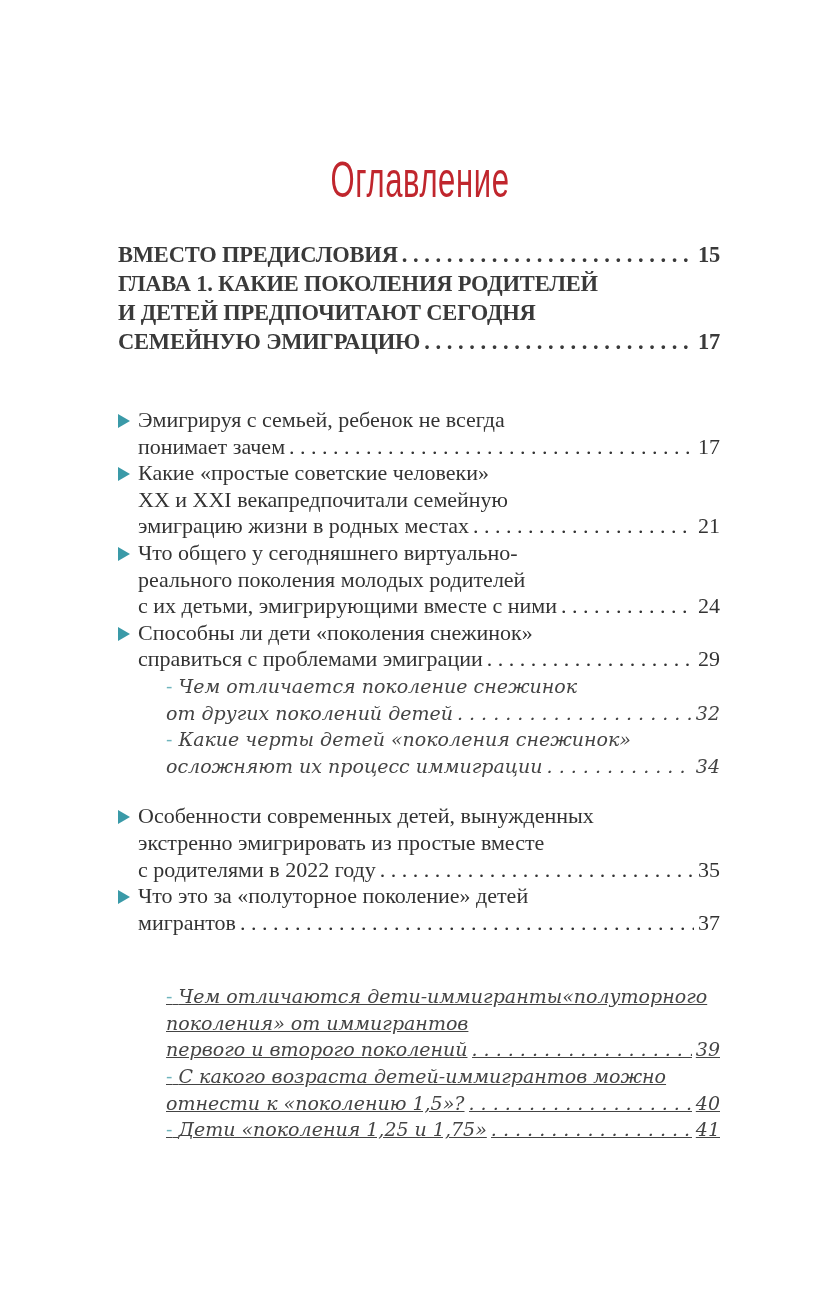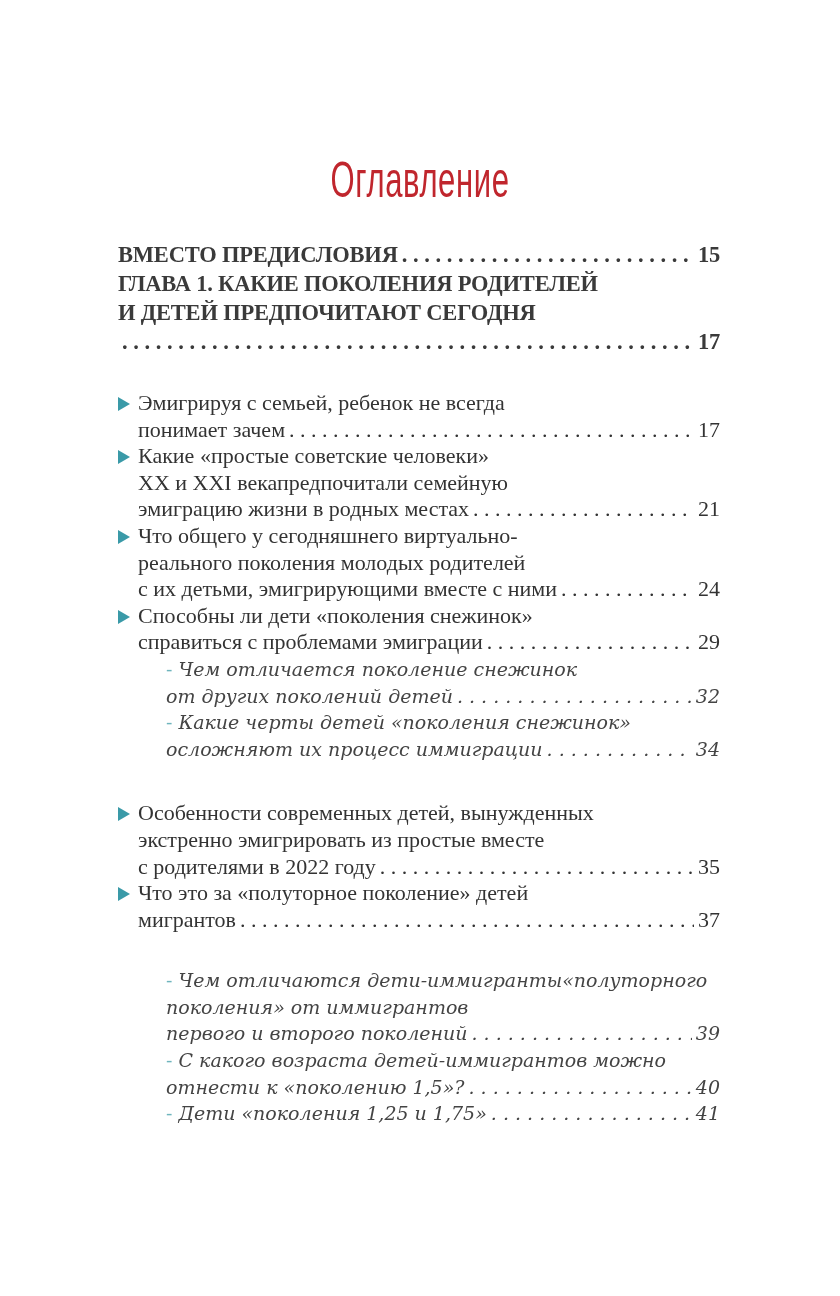--- a/index.html
+++ b/index.html
@@ -62,21 +62,21 @@
     font-size: 22.5px;
     line-height: 29px;
     color: #3a3a3a;
     text-transform: uppercase;
     letter-spacing: -0.2px;
   }
   .chapter.first { margin-top: 0; }
   .chapter.second { }
 
   
-  .bullets { margin-top: 34px; }
+  .bullets { margin-top: 51px; }
   .bullet {
     font-family: "Liberation Serif", serif;
     font-size: 22px;
     line-height: 26.6px;
     color: #333333;
     padding-left: 20px;
   }
   .bullet .tri {
     position: absolute;
     left: 0;
@@ -91,23 +91,23 @@
   
   .subs {
     margin-left: 48px;
     font-family: "DejaVu Serif", serif;
     font-style: italic;
     font-size: 19px;
     line-height: 26.6px;
     color: #444444;
   }
   .subs.s1 { }
-  .subs.s2 { margin-top: 34px; }
+  .subs.s2 { margin-top: 47px; text-decoration: underline; }
   .subs .dash { color: #6fb5bd; font-style: normal; }
-  .bullets.b2 { margin-top: 38px; }
+  .bullets.b2 { margin-top: 24px; }
 </style>
 </head>
 <body>
 
 <div class="page-title">Оглавление</div>
 
 <div class="toc">
 
   <div class="entry chapter first">
     <div class="line">
@@ -118,20 +118,21 @@
   </div>
 
   <div class="entry chapter second">
     <div class="line">
         <span class="txt">ГЛАВА 1. КАКИЕ ПОКОЛЕНИЯ РОДИТЕЛЕЙ</span>
       </div>
     <div class="line">
         <span class="txt">И ДЕТЕЙ ПРЕДПОЧИТАЮТ СЕГОДНЯ</span>
       </div>
     <div class="line">
+      <span class="txt">СЕМЕЙНУЮ ЭМИГРАЦИЮ</span>
       <span class="dots"></span>
       <span class="pg">17</span>
     </div>
   </div>
 
   <div class="bullets">
     <div class="entry bullet">
       <span class="tri"></span>
       <div class="line">
           <span class="txt">Эмигрируя с семьей, ребенок не всегда</span>

